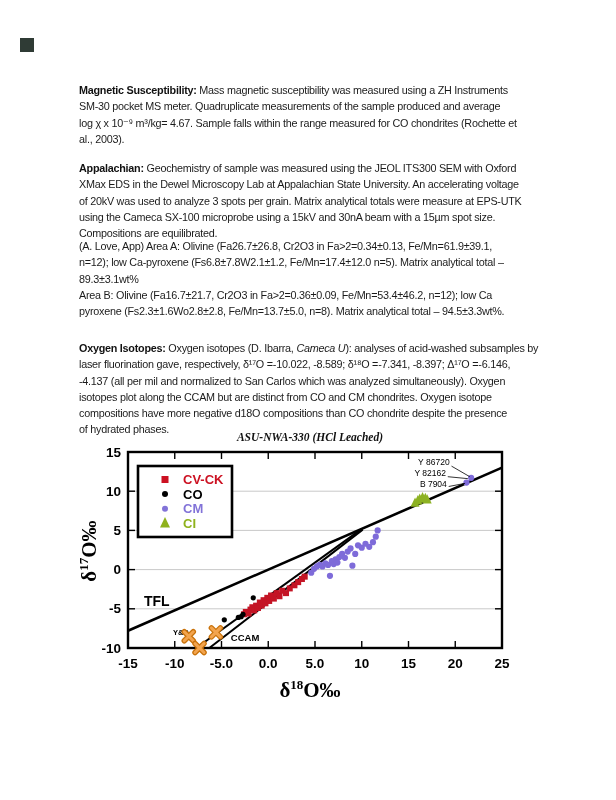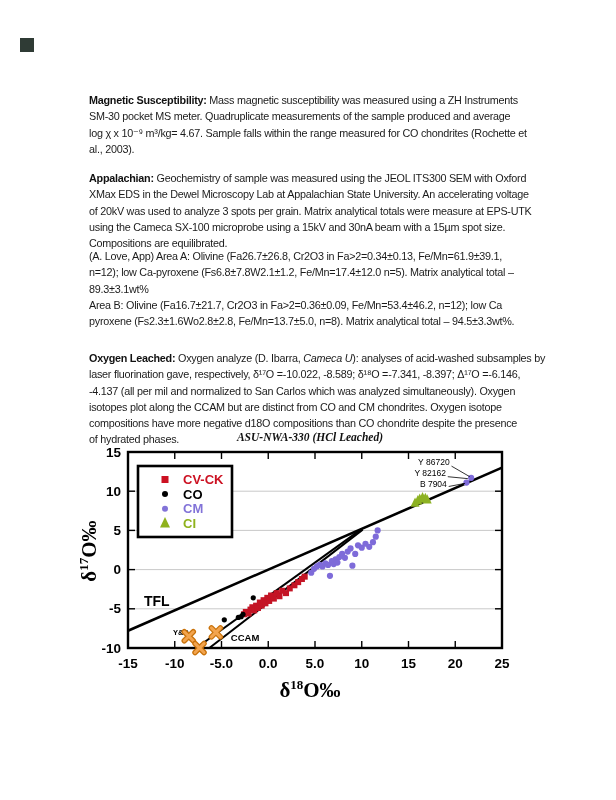--- a/index.html
+++ b/index.html
@@ -1,20 +1,20 @@
 <!DOCTYPE html>
 <html><head>
 <meta charset="utf-8">
 <style>
   html,body{margin:0;padding:0}
   body{width:616px;height:800px;background:#ffffff;position:relative;overflow:hidden;
        font-family:"Liberation Sans","DejaVu Sans",sans-serif}
   .corner-mark{position:absolute;left:20px;top:38px;width:14px;height:14px}
   .para{position:absolute;left:71px;width:496px;font-size:10.8px;line-height:16.3px;
-        letter-spacing:-0.25px;color:#1b1b1b;margin:18px}
+        letter-spacing:-0.25px;color:#1b1b1b;margin:8px}
   .para b{color:#111}
   .pl{white-space:pre-line}
   #p1{top:74px}#p2{top:152px}#p3{top:230px}#p4{top:332px}
   #chart-svg{position:absolute;left:0;top:0}
 </style>
 </head>
 <body>
 
 <div class="corner-mark" style="background: rgb(47, 59, 53);"></div>
 
@@ -28,21 +28,21 @@
 of 20kV was used to analyze 3 spots per grain. Matrix analytical totals were measure at EPS-UTK
 using the Cameca SX-100 microprobe using a 15kV and 30nA beam with a 15µm spot size.
 Compositions are equilibrated.</span></p>
 
 <p class="para" id="p3"><span class="pl">(A. Love, App) Area A: Olivine (Fa26.7±26.8, Cr2O3 in Fa&gt;2=0.34±0.13, Fe/Mn=61.9±39.1,
 n=12); low Ca-pyroxene (Fs6.8±7.8W2.1±1.2, Fe/Mn=17.4±12.0 n=5). Matrix analytical total –
 89.3±3.1wt%
 Area B: Olivine (Fa16.7±21.7, Cr2O3 in Fa&gt;2=0.36±0.09, Fe/Mn=53.4±46.2, n=12); low Ca
 pyroxene (Fs2.3±1.6Wo2.8±2.8, Fe/Mn=13.7±5.0, n=8). Matrix analytical total – 94.5±3.3wt%.</span></p>
 
-<p class="para" id="p4"><b>Oxygen Leached:</b><span> Oxygen analyze (D. Ibarra, </span><i>Cameca U</i><span class="pl">): analyses of acid-washed subsamples by
+<p class="para" id="p4"><b>Oxygen Isotopes:</b><span> Oxygen isotopes (D. Ibarra, </span><i>Cameca U</i><span class="pl">): analyses of acid-washed subsamples by
 laser fluorination gave, respectively, δ¹⁷O =-10.022, -8.589; δ¹⁸O =-7.341, -8.397; Δ¹⁷O =-6.146,
 -4.137 (all per mil and normalized to San Carlos which was analyzed simultaneously). Oxygen
 isotopes plot along the CCAM but are distinct from CO and CM chondrites. Oxygen isotope
 compositions have more negative d18O compositions than CO chondrite despite the presence
 of hydrated phases.</span></p>
 
 <svg id="chart-svg" width="616" height="800">
     <text x="310" y="441" text-anchor="middle" style="font:italic bold 11.5px &quot;Liberation Serif&quot;,&quot;DejaVu Serif&quot;,serif;fill:#111">ASU-NWA-330 (HCl Leached)</text>
     <g stroke="#c9c9c9" stroke-width="1">
       <line x1="128" y1="491.2" x2="502" y2="491.2"></line>

